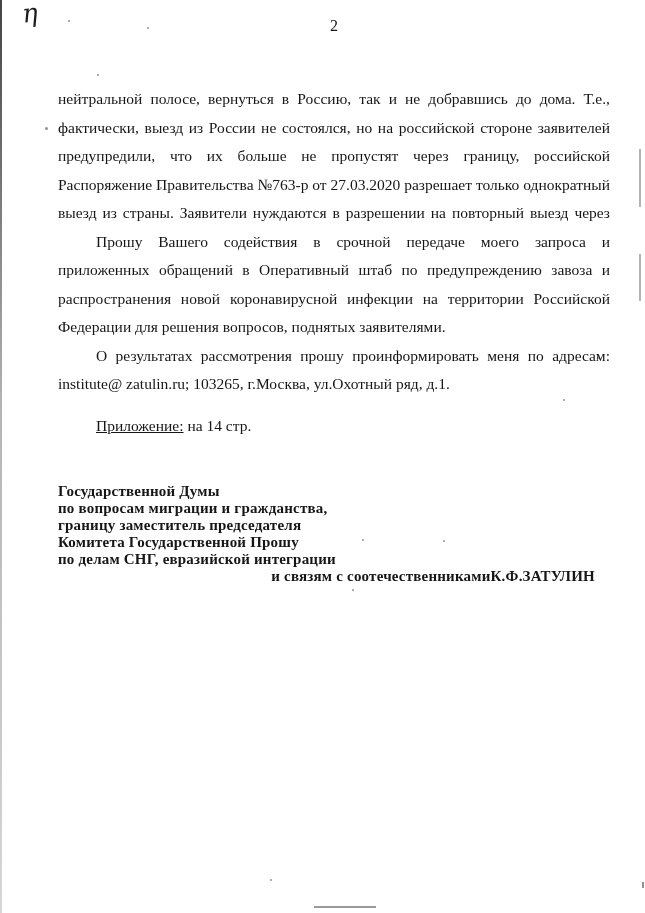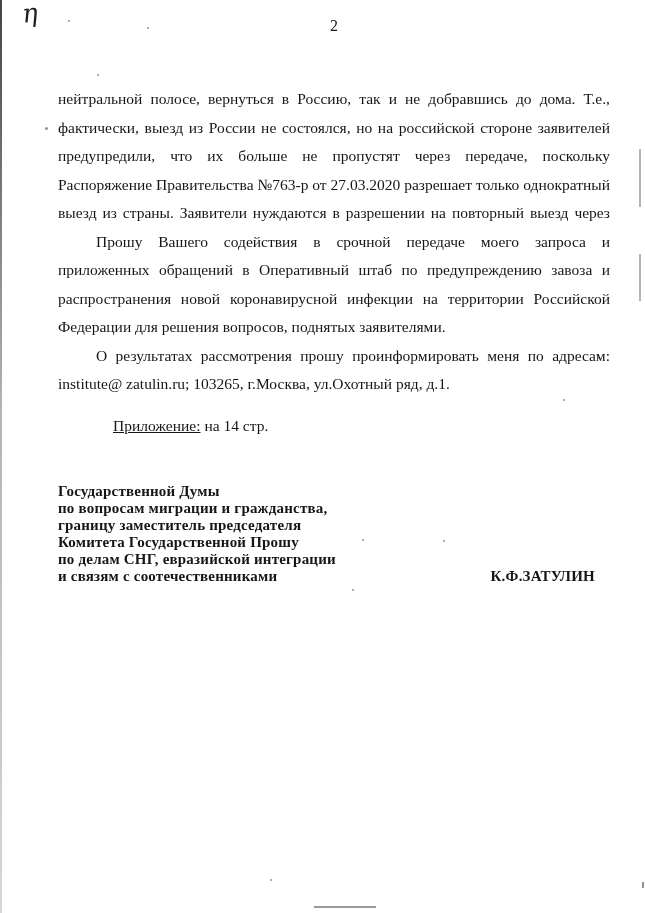--- a/index.html
+++ b/index.html
@@ -23,27 +23,27 @@
     text-align:justify;
     text-align-last:justify;
     white-space:normal;
   }
   .bline.lastline{text-align-last:left;}
   .bline.indent{padding-left:38px;box-sizing:border-box;}
   .attachment{
     position:absolute;top:417px;left:96px;
     font-size:15.5px;
   }
-  .att-label{text-decoration:underline;margin-left:17px;}
+  .att-label{text-decoration:underline;}
   .signature{
     position:absolute;top:483px;left:58px;width:537px;
     font-size:15px;font-weight:bold;line-height:17.1px;
     letter-spacing:0.2px;
   }
-  .sig-last{display:flex;justify-content:space-between;}
+  .sig-last{display:flex;justify-content:flex-end;}
   
   .edge-left{
     position:absolute;left:0;top:0;width:2px;height:913px;
     background:linear-gradient(to bottom, rgba(35,35,35,.85), rgba(90,90,90,.45) 45%, rgba(120,120,120,.3));
   }
   .rbar{position:absolute;width:2px;background:#b3b3b3;}
   .rbar1{left:639px;top:149px;height:58px;}
   .rbar2{left:639px;top:254px;height:47px;}
   .bottom-line{position:absolute;left:314px;top:906px;width:62px;height:2px;background:#9a9a9a;}
   .hand-mark{
@@ -75,21 +75,21 @@
   <div class="speck" style="left:443px;top:540px;width:2px;height:2px;"></div>
   <div class="speck" style="left:352px;top:589px;width:2px;height:2px;"></div>
   <div class="speck" style="left:270px;top:879px;width:2px;height:2px;"></div>
   <div class="speck" style="left:642px;top:882px;width:2px;height:6px;border-radius:0;"></div>
 
   <div class="page-number">2</div>
 
   <div class="body-text">
       <div class="bline">нейтральной полосе, вернуться в Россию, так и не добравшись до дома. Т.е.,</div>
       <div class="bline">фактически, выезд из России не состоялся, но на российской стороне заявителей</div>
-      <div class="bline">предупредили, что их больше не пропустят через передаче, поскольку</div>
+      <div class="bline">предупредили, что их больше не пропустят через границу, российской</div>
       <div class="bline">Распоряжение Правительства №763-р от 27.03.2020 разрешает только однократный</div>
       <div class="bline">выезд из страны. Заявители нуждаются в разрешении на повторный выезд через</div>
       <div class="bline indent">Прошу Вашего содействия в срочной передаче моего запроса и</div>
       <div class="bline">приложенных обращений в Оперативный штаб по предупреждению завоза и</div>
       <div class="bline">распространения новой коронавирусной инфекции на территории Российской</div>
       <div class="bline lastline">Федерации для решения вопросов, поднятых заявителями.</div>
       <div class="bline indent">О результатах рассмотрения прошу проинформировать меня по адресам:</div>
       <div class="bline lastline">institute@ zatulin.ru; 103265, г.Москва, ул.Охотный ряд, д.1.</div>
     </div>
 

